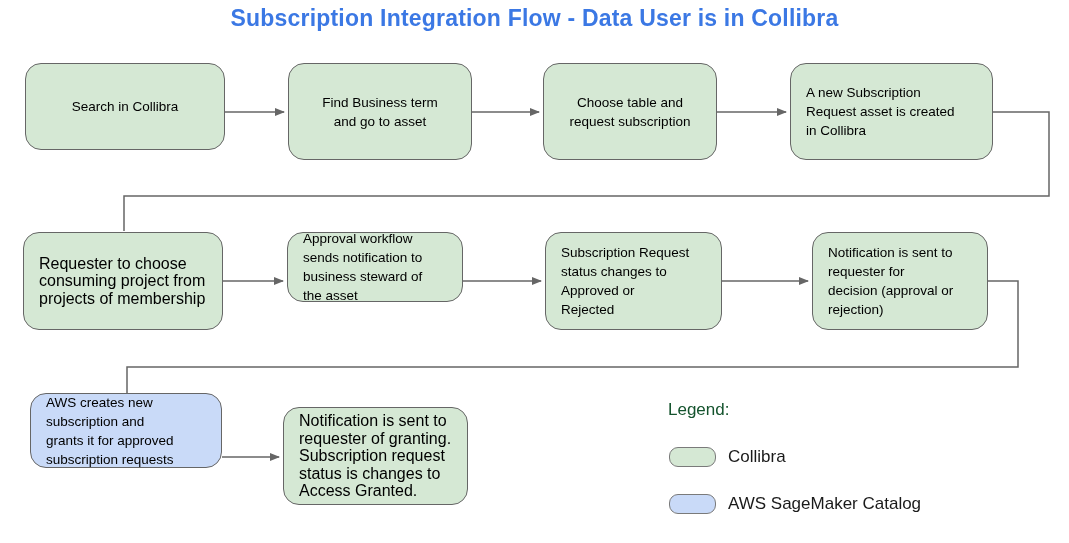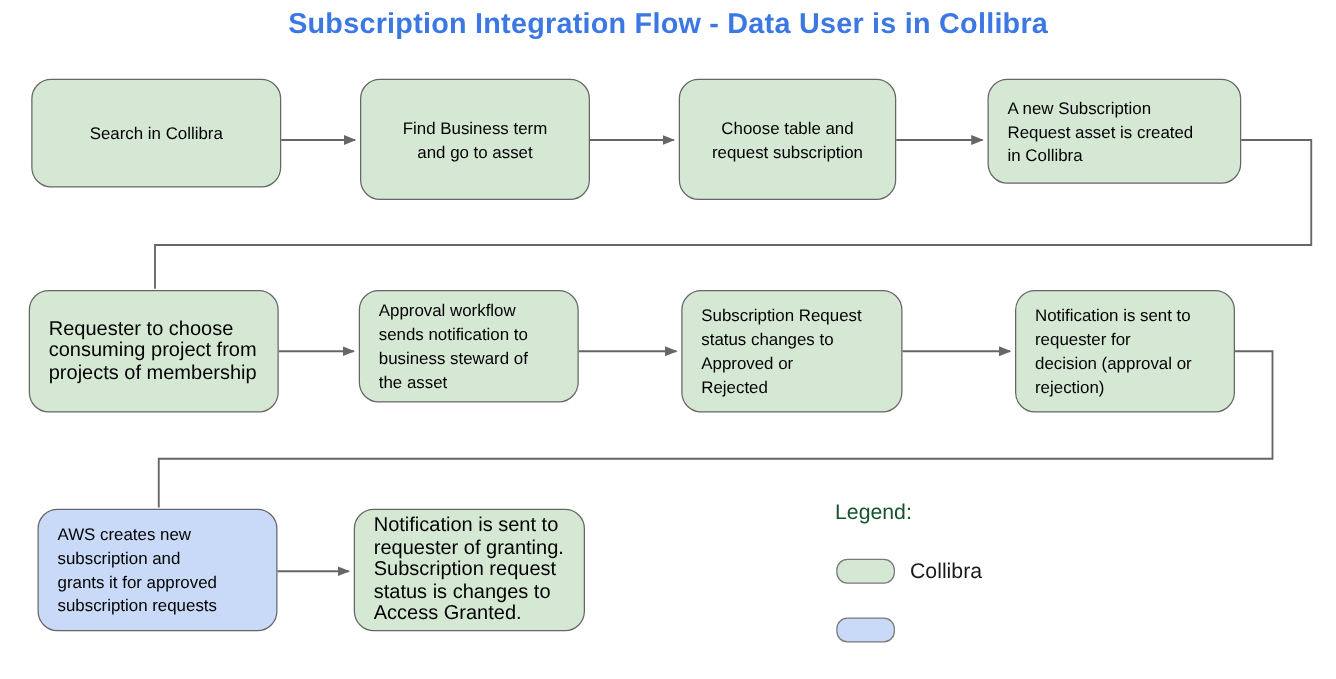--- a/index.html
+++ b/index.html
@@ -126,66 +126,67 @@
     <div class="box-text">Search in Collibra</div>
   </div>
   <div class="box green center" style="left:288px;top:63px;width:184px;height:97px">
     <div class="box-text">Find Business term
 and go to asset</div>
   </div>
   <div class="box green center" style="left:543px;top:63px;width:174px;height:97px">
     <div class="box-text">Choose table and
 request subscription</div>
   </div>
-  <div class="box green left" style="left:790px;top:63px;width:203px;height:84px">
+  <div class="box green left" style="left:790px;top:63px;width:203px;height:97px">
     <div class="box-text">A new Subscription
 Request asset is created
 in Collibra</div>
   </div>
 
   <div class="box green left tight" style="left:23px;top:232px;width:200px;height:98px">
     <div class="box-text">Requester to choose
 consuming project from
 projects of membership</div>
   </div>
-  <div class="box green left" style="left:287px;top:232px;width:176px;height:90px">
+  <div class="box green left" style="left:287px;top:232px;width:176px;height:70px">
     <div class="box-text">Approval workflow
 sends notification to
 business steward of
 the asset</div>
   </div>
   <div class="box green left" style="left:545px;top:232px;width:177px;height:98px">
     <div class="box-text">Subscription Request
 status changes to
 Approved or
 Rejected</div>
   </div>
   <div class="box green left" style="left:812px;top:232px;width:176px;height:98px">
     <div class="box-text">Notification is sent to
 requester for
 decision (approval or
 rejection)</div>
   </div>
 
-  <div class="box blue left" style="left:30px;top:407px;width:192px;height:98px">
+  <div class="box blue left" style="left:30px;top:393px;width:192px;height:75px">
     <div class="box-text">AWS creates new
 subscription and
 grants it for approved
 subscription requests</div>
   </div>
   <div class="box green left tight" style="left:283px;top:407px;width:185px;height:98px">
     <div class="box-text">Notification is sent to
 requester of granting.
 Subscription request
 status is changes to
 Access Granted.</div>
   </div>
 
   <div class="legend-heading">Legend:</div>
   <div class="legend-item first">
     <span class="swatch green-swatch"></span>
     <span class="legend-label">Collibra</span>
   </div>
   <div class="legend-item second">
     <span class="swatch blue-swatch"></span>
+    <span class="legend-label">AWS SageMaker Catalog</span>
   </div>
 
 </div>
 
 </body></html>

